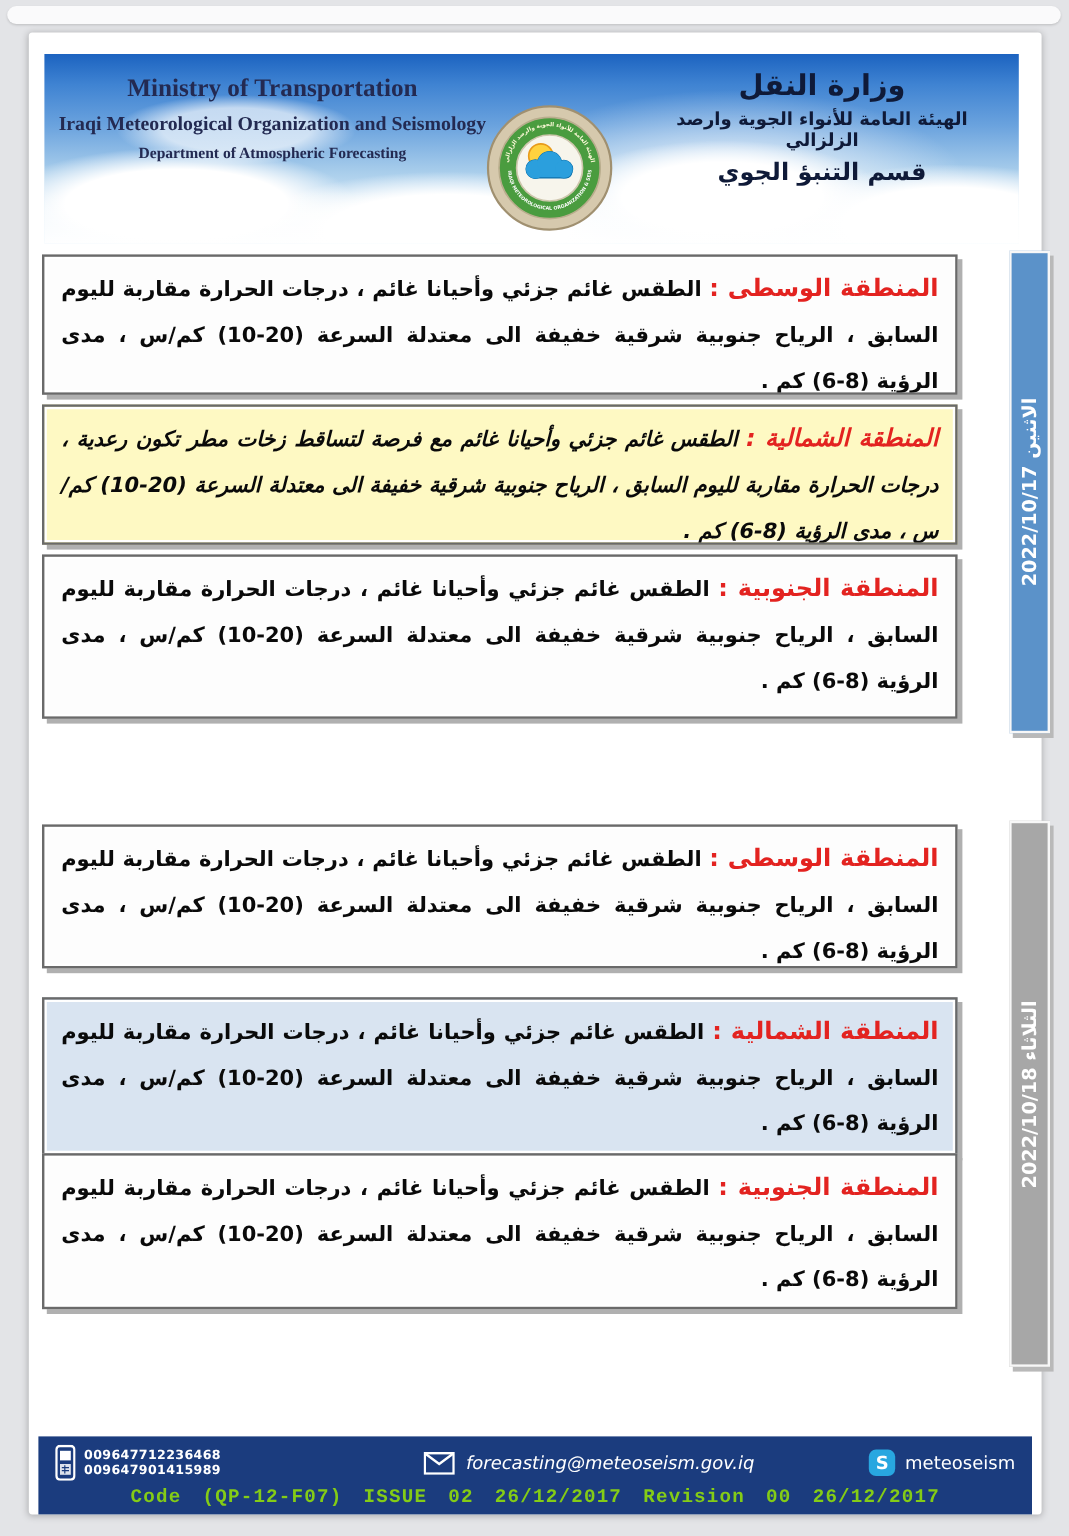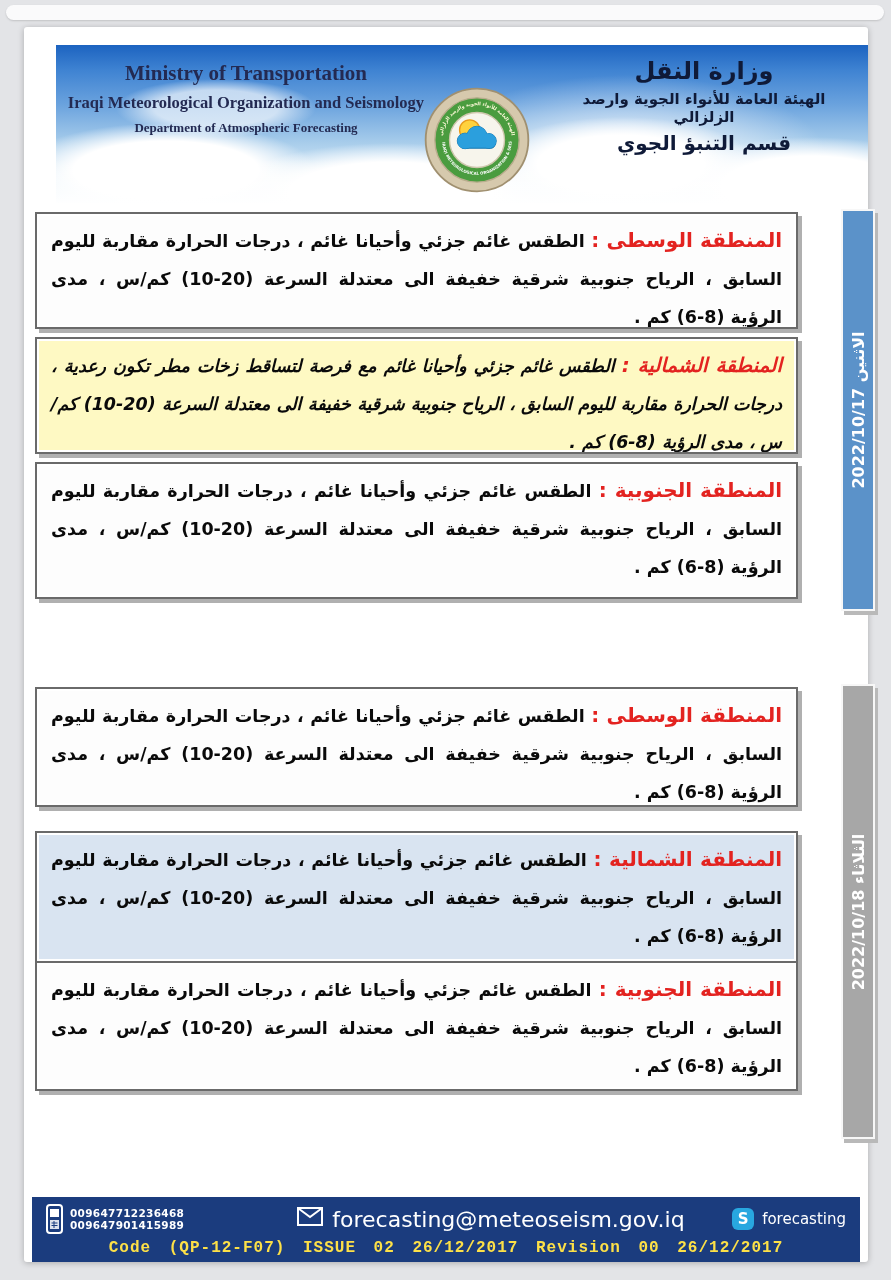--- a/index.html
+++ b/index.html
@@ -11,21 +11,21 @@
   .top-strip{
     position:absolute;left:6px;top:5px;width:878px;height:15px;
     background:#fafafb;border-radius:8px;box-shadow:0 1px 2px rgba(0,0,0,.15);
   }
   .page{
     position:absolute;left:24px;top:27px;width:844px;height:1235px;
     background:#ffffff;border-radius:3px;box-shadow:0 1px 6px rgba(0,0,0,.25);
   }
   
   .header{
-    position:absolute;left:32px;top:18px;width:812px;height:158px;overflow:hidden;
+    position:absolute;left:13px;top:18px;width:812px;height:158px;overflow:hidden;
     background:linear-gradient(180deg,#1c63c0 0%,#3f83d2 16%,#6ba3de 38%,#a8cdeb 62%,#dcedf8 84%,#eef7fd 100%);
   }
   .glow{position:absolute;right:40px;top:30px;width:400px;height:170px;
     background:radial-gradient(closest-side,rgba(255,255,255,.95),rgba(255,255,255,0));}
   .cloud{position:absolute;background:radial-gradient(closest-side,#ffffff 62%,rgba(255,255,255,0));}
   .c1{left:-40px;top:78px;width:300px;height:95px;}
   .c2{left:170px;top:98px;width:330px;height:100px;}
   .c3{left:430px;top:72px;width:270px;height:95px;}
   .c4{left:610px;top:92px;width:290px;height:100px;}
   .c5{left:60px;top:34px;width:200px;height:58px;opacity:.65;}
@@ -79,26 +79,26 @@
     font-family:"DejaVu Sans",sans-serif;
   }
   
   .footer{
     position:absolute;left:8px;top:1170px;width:828px;height:65px;box-sizing:border-box;
     background:#1b3c7e;padding-top:3px;
   }
   .f-row{display:flex;align-items:center;height:38px;padding:0 14px;color:#fff;}
   .f-phone{display:flex;align-items:center;gap:7px;width:250px;}
   .pnums{font-size:10.5px;line-height:12.5px;letter-spacing:.3px;font-weight:bold;}
-  .f-mail{display:flex;align-items:flex-start;gap:9px;flex:1;justify-content:center;font-size:22px;}
+  .f-mail{display:flex;align-items:flex-start;gap:9px;flex:1;justify-content:center;font-size:15px;font-style:italic;}
   .f-skype{display:flex;align-items:center;gap:8px;width:160px;justify-content:flex-end;font-size:15px;}
   .sk-ic{width:22px;height:22px;background:#28a7e0;border-radius:6px;color:#fff;
     font-weight:bold;display:flex;align-items:center;justify-content:center;font-size:15px;}
   .f-code{
-    text-align:center;color:#fde047;margin-top:1px;
+    text-align:center;color:#84cc16;margin-top:1px;
     font-family:"Liberation Mono",monospace;font-weight:bold;font-size:16px;
     letter-spacing:1px;word-spacing:7px;white-space:nowrap;
   }
 </style>
 </head>
 <body>
 
 <div class="top-strip"></div>
 
 <div class="page">
@@ -196,19 +196,19 @@
       </div>
       <div class="f-mail">
         <svg width="26" height="19" viewBox="0 0 26 19">
           <rect x="1" y="1" width="24" height="17" fill="none" stroke="#ffffff" stroke-width="2"></rect>
           <path d="M1.5 1.5 L13 10 L24.5 1.5" fill="none" stroke="#ffffff" stroke-width="2"></path>
         </svg>
         <span>forecasting@meteoseism.gov.iq</span>
       </div>
       <div class="f-skype">
         <span class="sk-ic">S</span>
-        <span>forecasting</span>
+        <span>meteoseism</span>
       </div>
     </div>
     <div class="f-code">Code (QP-12-F07) ISSUE 02 26/12/2017 Revision 00 26/12/2017</div>
   </div>
 
 </div>
 
 </body></html>

